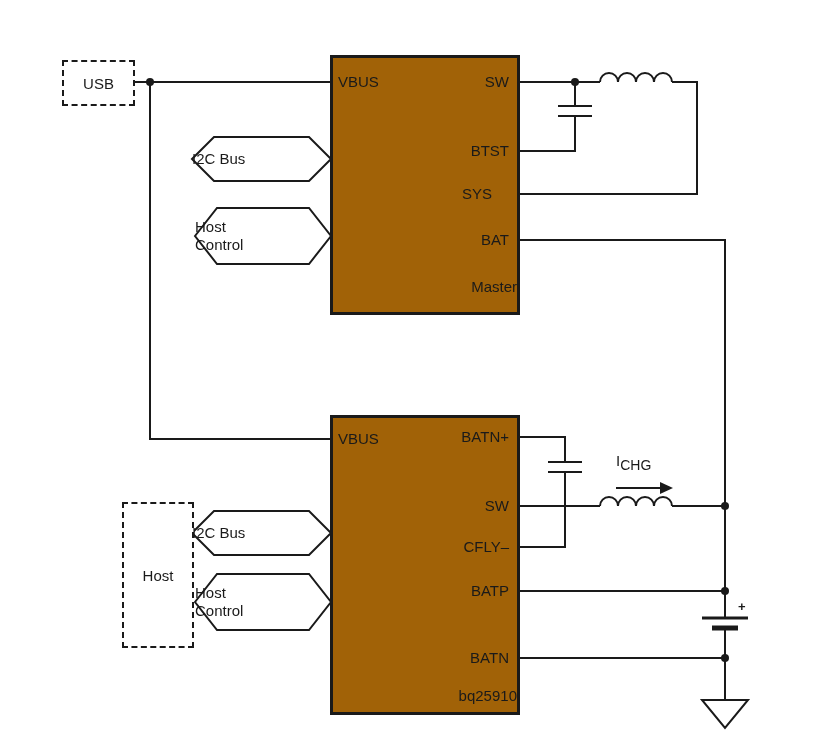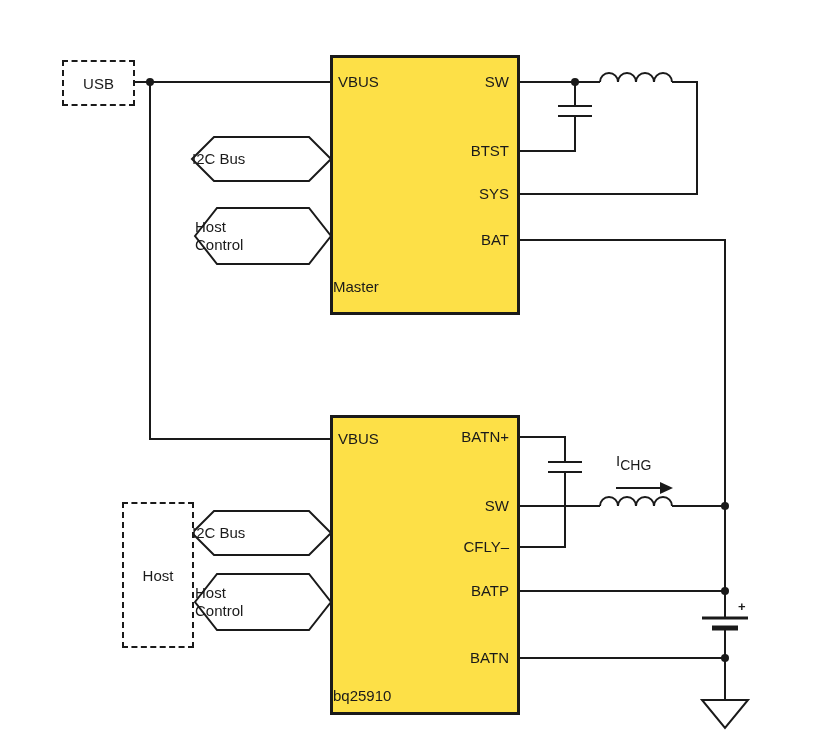--- a/index.html
+++ b/index.html
@@ -10,34 +10,34 @@
     background: #ffffff;
     font-family: "Liberation Sans", sans-serif;
     color: #1a1a1a;
     overflow: hidden;
     margin-top: 10px;
   }
   .layer { position: absolute; left: 0; top: 0; }
   .block {
     position: absolute;
     border: 3px solid #1a1a1a;
-    background: #fde047;
+    background: #a16207;
     box-sizing: border-box;
   }
   .pin {
     position: absolute;
     font-size: 15px;
     line-height: 18px;
     white-space: nowrap;
   }
   .block-name {
     position: absolute;
     left: 0;
     width: 100%;
-    text-align: left;
+    text-align: right;
     font-size: 15px;
     line-height: 18px;
   }
   .dashed-box {
     position: absolute;
     border: 2px dashed #1a1a1a;
     background: #ffffff;
     box-sizing: border-box;
     display: flex;
     align-items: center;
@@ -135,21 +135,21 @@
   </div>
 
   <div class="dashed-box" style="left:122px; top:492px; width:72px; height:146px;">
     <span>Host</span>
   </div>
 
   <div class="block" style="left:330px; top:45px; width:190px; height:260px;">
     <span class="pin" style="left:5px; top:15px;">VBUS</span>
     <span class="pin" style="right:8px; top:15px;">SW</span>
     <span class="pin" style="right:8px; top:84px;">BTST</span>
-    <span class="pin" style="right:8px; top:127px;text-align:center;">SYS</span>
+    <span class="pin" style="right:25px; top:127px;text-align:center;">SYS</span>
     <span class="pin" style="right:8px; top:173px;">BAT</span>
     <span class="block-name" style="top:220px;">Master</span>
   </div>
 
   <div class="block" style="left:330px; top:405px; width:190px; height:300px;">
     <span class="pin" style="left:5px; top:12px;">VBUS</span>
     <span class="pin" style="right:8px; top:10px;">BATN+</span>
     <span class="pin" style="right:8px; top:79px;">SW</span>
     <span class="pin" style="right:8px; top:120px;">CFLY–</span>
     <span class="pin" style="right:8px; top:164px;">BATP</span>

